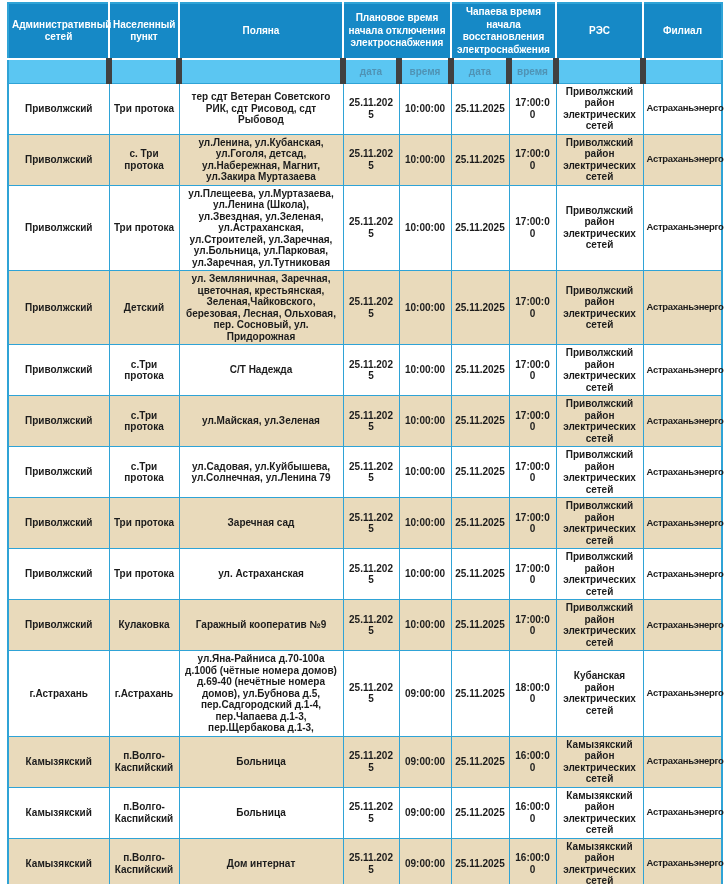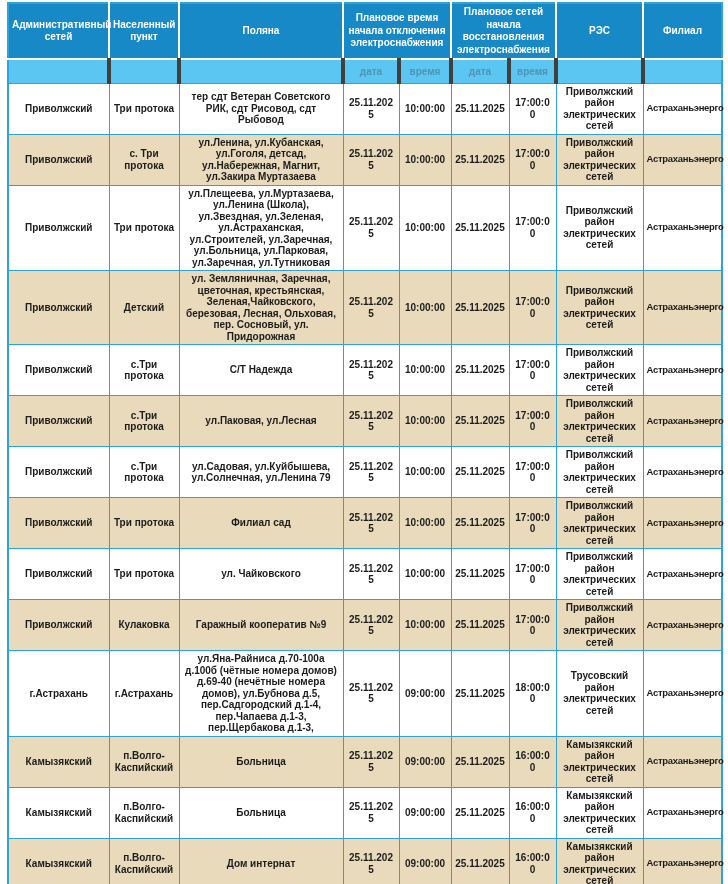--- a/index.html
+++ b/index.html
@@ -37,21 +37,21 @@
     border-bottom:2px solid #ffffff;
   }
   thead tr.h1 th:last-child{border-right:2px solid var(--border);text-align:center;}
   thead tr.h2 th{
     background:var(--subheader-bg);
     color:var(--subheader-text);
     font-size:10px;font-weight:bold;
     height:24px;
     padding:1px 2px;
     text-align:center;vertical-align:middle;
-    border-right:4px solid #404040;
+    border-right:6px solid #404040;
     border-bottom:1px solid var(--border);
   }
   thead tr.h2 th:last-child{border-right:2px solid var(--border);}
   tbody td{
     background:var(--row-bg);
     border:1px solid var(--border);
     font-size:10px;font-weight:bold;
     line-height:1.15;
     height:46px;
     padding:2px 3px;
@@ -76,21 +76,21 @@
       <col style="width:47px">
         <col style="width:87px">
         <col style="width:79px">
     </colgroup>
     <thead>
       <tr class="h1">
         <th>Административный сетей</th>
         <th>Населенный пункт</th>
         <th>Поляна</th>
         <th colspan="2">Плановое время начала отключения электроснабжения</th>
-        <th colspan="2">Плановое сетей начала восстановления электроснабжения</th>
+        <th colspan="2">Чапаева время начала восстановления электроснабжения</th>
         <th>РЭС</th>
         <th>Филиал</th>
       </tr>
       <tr class="h2">
         <th></th>
         <th></th>
         <th></th>
         <th>дата</th>
         <th>время</th>
         <th>дата</th>
@@ -151,21 +151,21 @@
     <td>25.11.2025</td>
     <td>10:00:00</td>
     <td>25.11.2025</td>
     <td>17:00:00</td>
     <td>Приволжский район электрических сетей</td>
     <td class="filial">Астраханьэнерго</td>
   </tr>
         <tr class="alt">
     <td>Приволжский</td>
     <td>с.Три протока</td>
-    <td>ул.Паковая, ул.Лесная</td>
+    <td>ул.Майская, ул.Зеленая</td>
     <td>25.11.2025</td>
     <td>10:00:00</td>
     <td>25.11.2025</td>
     <td>17:00:00</td>
     <td>Приволжский район электрических сетей</td>
     <td class="filial">Астраханьэнерго</td>
   </tr>
         <tr>
     <td>Приволжский</td>
     <td>с.Три протока</td>
@@ -173,32 +173,32 @@
     <td>25.11.2025</td>
     <td>10:00:00</td>
     <td>25.11.2025</td>
     <td>17:00:00</td>
     <td>Приволжский район электрических сетей</td>
     <td class="filial">Астраханьэнерго</td>
   </tr>
         <tr class="alt">
     <td>Приволжский</td>
     <td>Три протока</td>
-    <td>Филиал сад</td>
-    <td>25.11.2025</td>
-    <td>10:00:00</td>
-    <td>25.11.2025</td>
-    <td>17:00:00</td>
-    <td>Приволжский район электрических сетей</td>
-    <td class="filial">Астраханьэнерго</td>
-  </tr>
-        <tr>
-    <td>Приволжский</td>
-    <td>Три протока</td>
-    <td>ул. Чайковского</td>
+    <td>Заречная сад</td>
+    <td>25.11.2025</td>
+    <td>10:00:00</td>
+    <td>25.11.2025</td>
+    <td>17:00:00</td>
+    <td>Приволжский район электрических сетей</td>
+    <td class="filial">Астраханьэнерго</td>
+  </tr>
+        <tr>
+    <td>Приволжский</td>
+    <td>Три протока</td>
+    <td>ул. Астраханская</td>
     <td>25.11.2025</td>
     <td>10:00:00</td>
     <td>25.11.2025</td>
     <td>17:00:00</td>
     <td>Приволжский район электрических сетей</td>
     <td class="filial">Астраханьэнерго</td>
   </tr>
         <tr class="alt">
     <td>Приволжский</td>
     <td>Кулаковка</td>
@@ -211,21 +211,21 @@
     <td class="filial">Астраханьэнерго</td>
   </tr>
         <tr>
     <td>г.Астрахань</td>
     <td>г.Астрахань</td>
     <td>ул.Яна-Райниса д.70-100а д.100б (чётные номера домов) д.69-40 (нечётные номера домов), ул.Бубнова д.5, пер.Садгородский д.1-4, пер.Чапаева д.1-3, пер.Щербакова д.1-3,</td>
     <td>25.11.2025</td>
     <td>09:00:00</td>
     <td>25.11.2025</td>
     <td>18:00:00</td>
-    <td>Трусовский район электрических сетей</td>
+    <td>Кубанская район электрических сетей</td>
     <td class="filial">Астраханьэнерго</td>
   </tr>
         <tr class="alt">
     <td>Камызякский</td>
     <td>п.Волго-Каспийский</td>
     <td>Больница</td>
     <td>25.11.2025</td>
     <td>09:00:00</td>
     <td>25.11.2025</td>
     <td>16:00:00</td>

